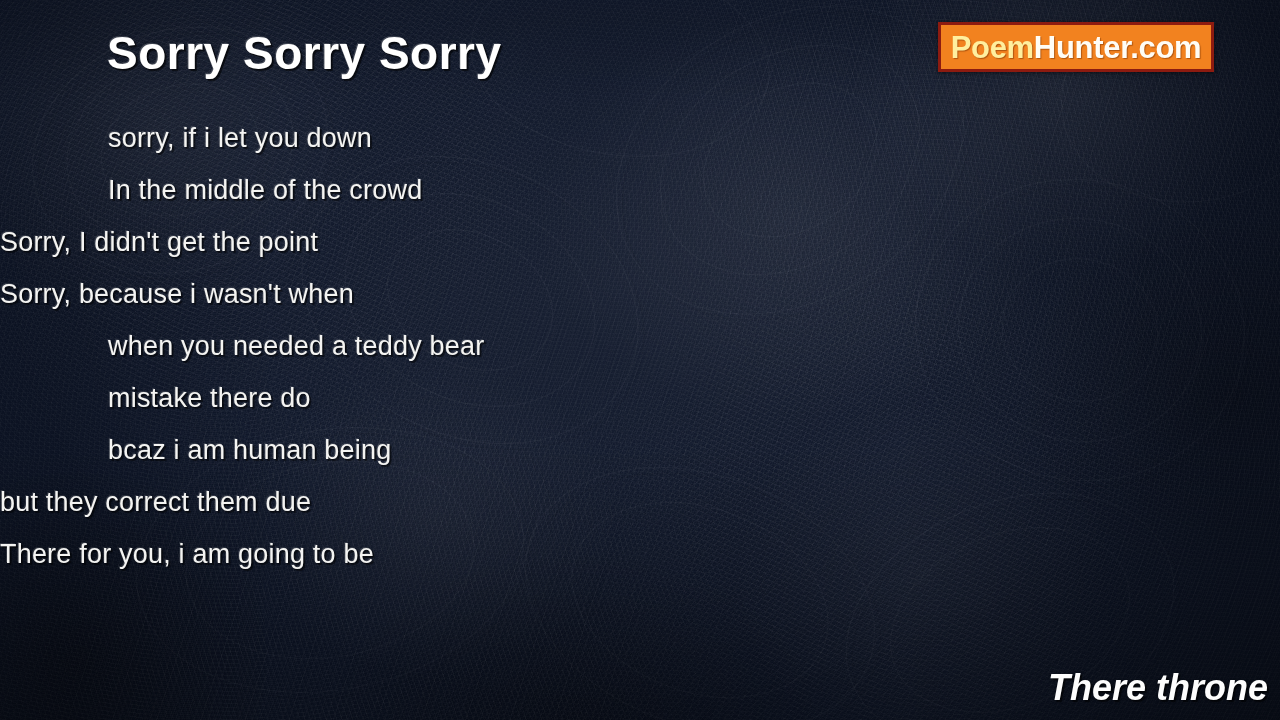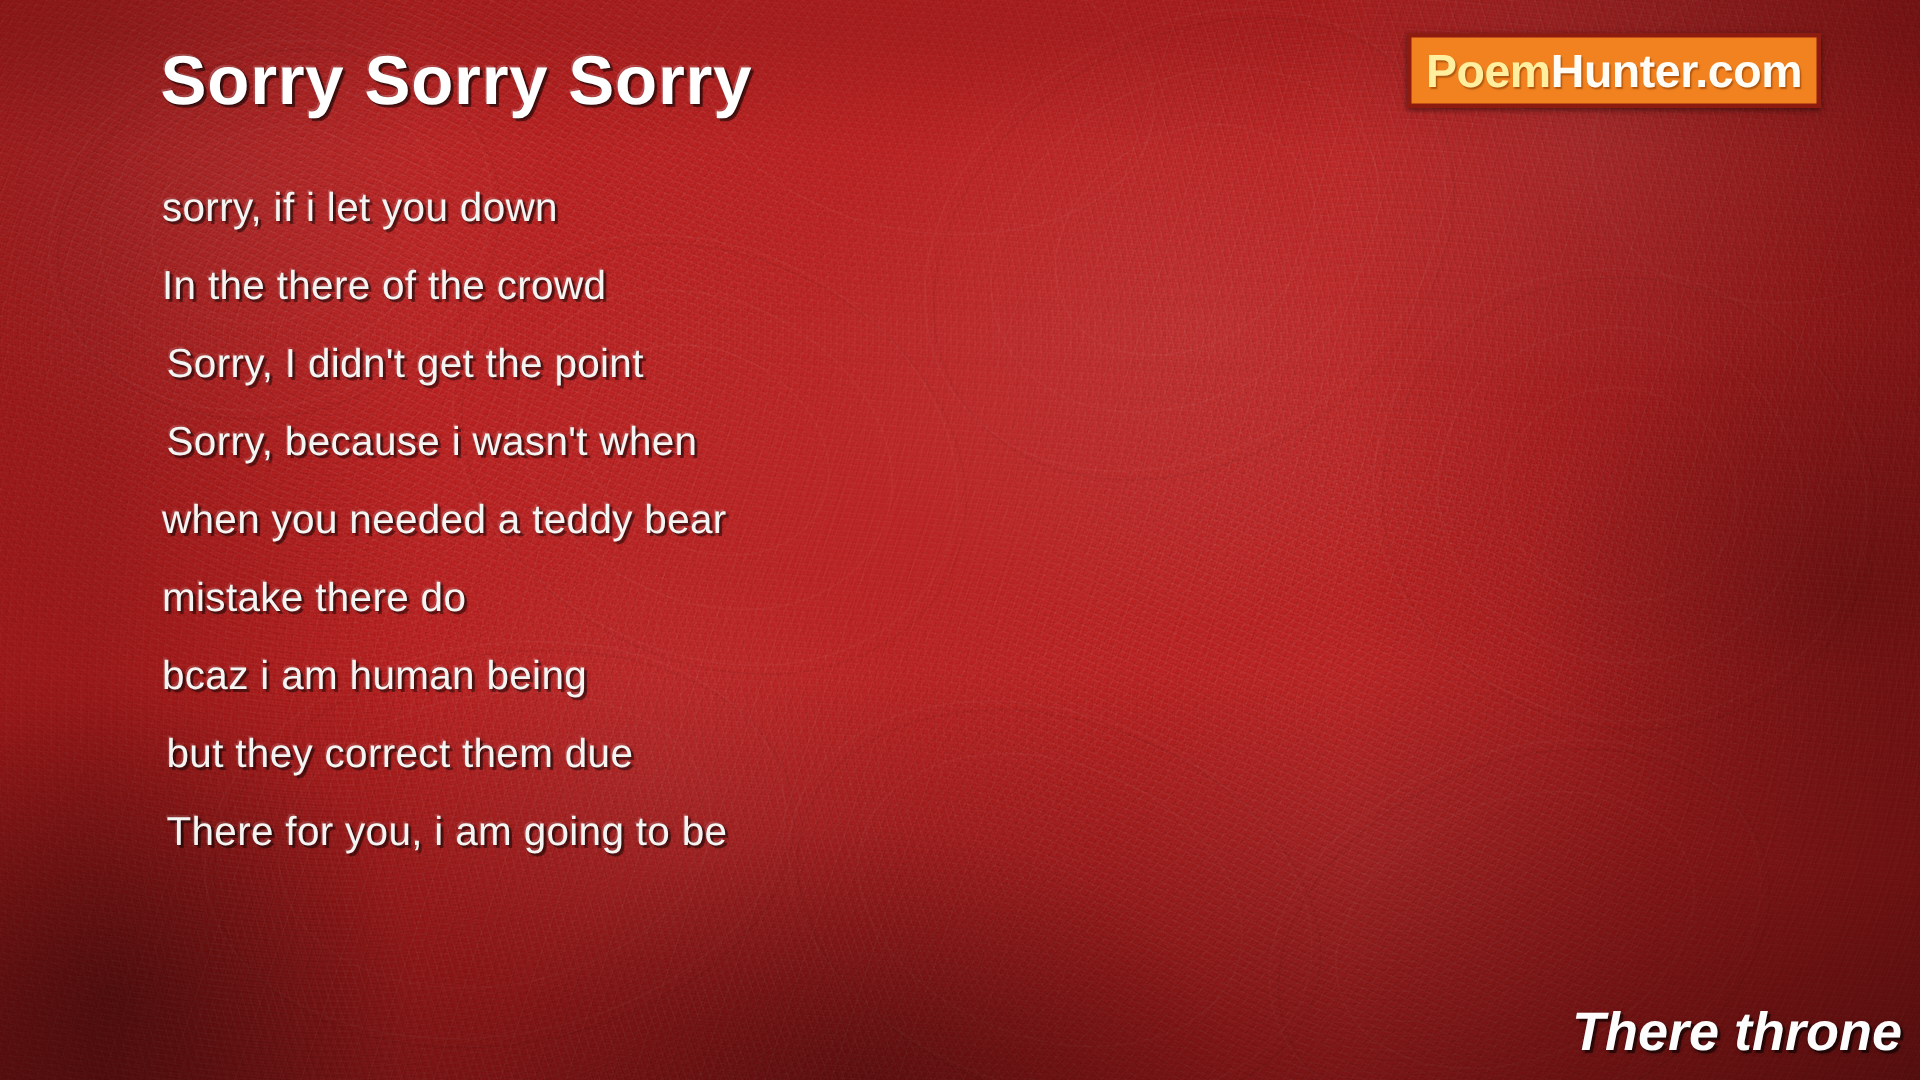--- a/index.html
+++ b/index.html
@@ -124,21 +124,21 @@
     font-weight:normal;
     color:#f4f4f2;
     white-space:nowrap;
     letter-spacing:.2px;
     text-shadow:
        2px 2px 0 rgba(0,0,0,.40),
        1px 1px 2px rgba(0,0,0,.50),
       -1px -1px 0 rgba(255,255,255,.14);
   }
   .poem-line.ind-0 { padding-left:108px; }
-  .poem-line.ind-1 { padding-left:111px; }
+  .poem-line.ind-1 { }
 
   
   #brand-logo {
     position:absolute;
     left:938px; top:22px;
     width:276px; height:50px;
     background:#f2821f;
     border:3px solid #8d1b10;
     display:flex;
     align-items:center;
@@ -171,21 +171,21 @@
     color:#fdfdfd;
     white-space:nowrap;
     text-shadow:
        2px 2px 0 rgba(0,0,0,.45),
        1px 1px 3px rgba(0,0,0,.55);
   }
 </style>
 </head>
 <body>
 
-<div id="poem-card" style="background-color: #b91c1c;">
+<div id="poem-card" style="background-color: #0f172a;">
 
   <div class="tex" id="tex-blotch"></div>
   <div class="tex" id="tex-strokes-a"></div>
   <div class="tex" id="tex-strokes-b"></div>
   <div class="tex" id="tex-strokes-c"></div>
 
   <div class="tex" id="tex-swirls">
     <svg viewBox="0 0 1280 720" preserveAspectRatio="none" aria-hidden="true">
       <g fill="none" stroke="#ffffff" stroke-opacity="0.07" stroke-width="1.2">
         <ellipse cx="180" cy="150" rx="150" ry="120" transform="rotate(-18 180 150)"></ellipse>
@@ -223,21 +223,21 @@
 
   <div class="tex" id="tex-grain"></div>
   <div class="tex" id="tex-vignette"></div>
 
   <div id="content">
 
     <h1 id="poem-title">Sorry Sorry Sorry</h1>
 
     <div id="poem-body">
         <div class="poem-line ind-0">sorry, if i let you down</div>
-        <div class="poem-line ind-0">In the there of the crowd</div>
+        <div class="poem-line ind-0">In the middle of the crowd</div>
         <div class="poem-line ind-1">Sorry, I didn't get the point</div>
         <div class="poem-line ind-1">Sorry, because i wasn't when</div>
         <div class="poem-line ind-0">when you needed a teddy bear</div>
         <div class="poem-line ind-0">mistake there do</div>
         <div class="poem-line ind-0">bcaz i am human being</div>
         <div class="poem-line ind-1">but they correct them due</div>
         <div class="poem-line ind-1">There for you, i am going to be</div>
       </div>
 
     <div id="brand-logo" style="background-color: rgb(242, 130, 31); border-color: rgb(141, 27, 16);">

